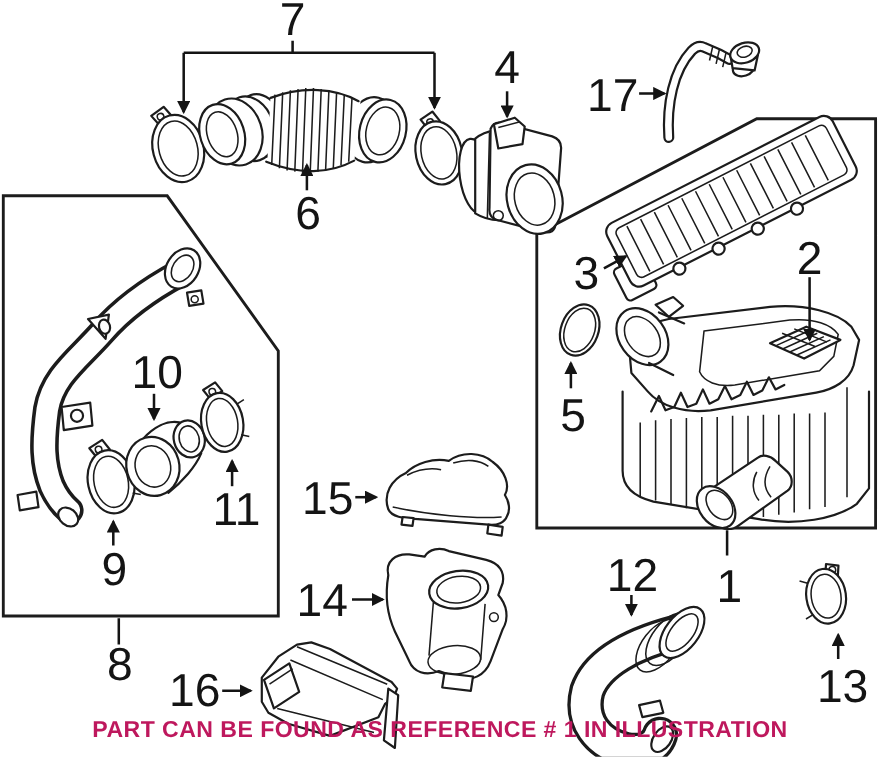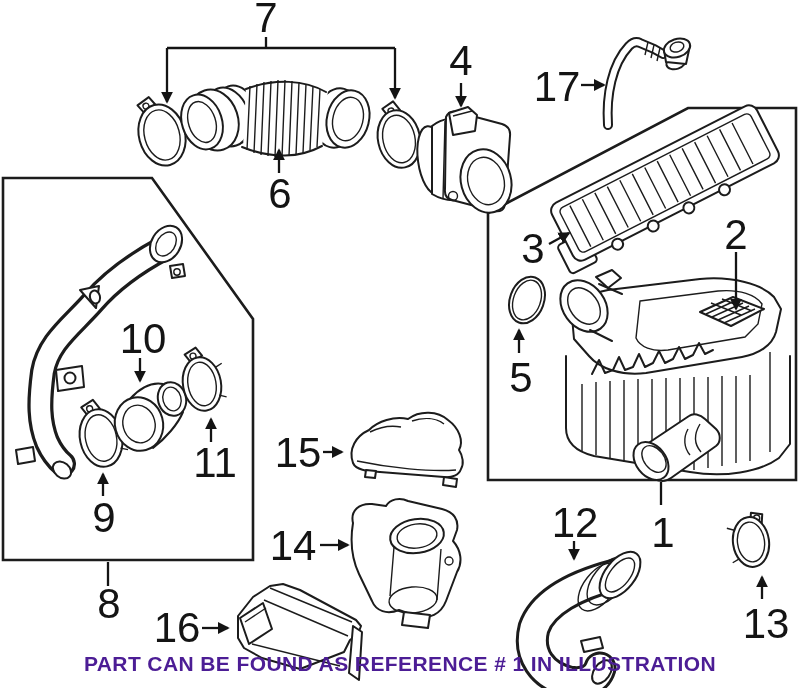--- a/index.html
+++ b/index.html
@@ -12,21 +12,21 @@
   .ln{stroke:#1c1c1c;stroke-width:2;fill:none;stroke-linecap:round;stroke-linejoin:round;}
   .lnf{stroke:#1c1c1c;stroke-width:2;fill:#ffffff;stroke-linejoin:round;}
   .thin{stroke:#1c1c1c;stroke-width:1.4;fill:none;}
   .boxline{stroke:#1c1c1c;stroke-width:2.6;fill:none;stroke-linejoin:miter;}
   .callout-line{stroke:#141414;stroke-width:2.3;fill:none;}
   .callout-text{font-family:"Liberation Sans", sans-serif;font-size:42px;fill:#141414;}
   .tube-b{stroke:#1c1c1c;fill:none;stroke-linecap:round;}
   .tube-w{stroke:#ffffff;fill:none;stroke-linecap:round;}
   #caption{
     position:absolute;left:0;top:652px;width:100%;text-align:center;
-    font-weight:bold;font-size:21px;letter-spacing:.4px;color:#4c1d95;
+    font-weight:bold;font-size:21px;letter-spacing:.4px;color:#be185d;
     font-family:"Liberation Sans", sans-serif;white-space:nowrap;
   }
 </style>
 </head>
 <body>
 
 <div id="stage">
 <svg width="800" height="688" viewBox="0 0 800 688" xmlns="http://www.w3.org/2000/svg">
   <defs>
     <marker id="ah" viewBox="0 0 10 10" refX="8.5" refY="5" markerWidth="5.2" markerHeight="5.2" orient="auto">

